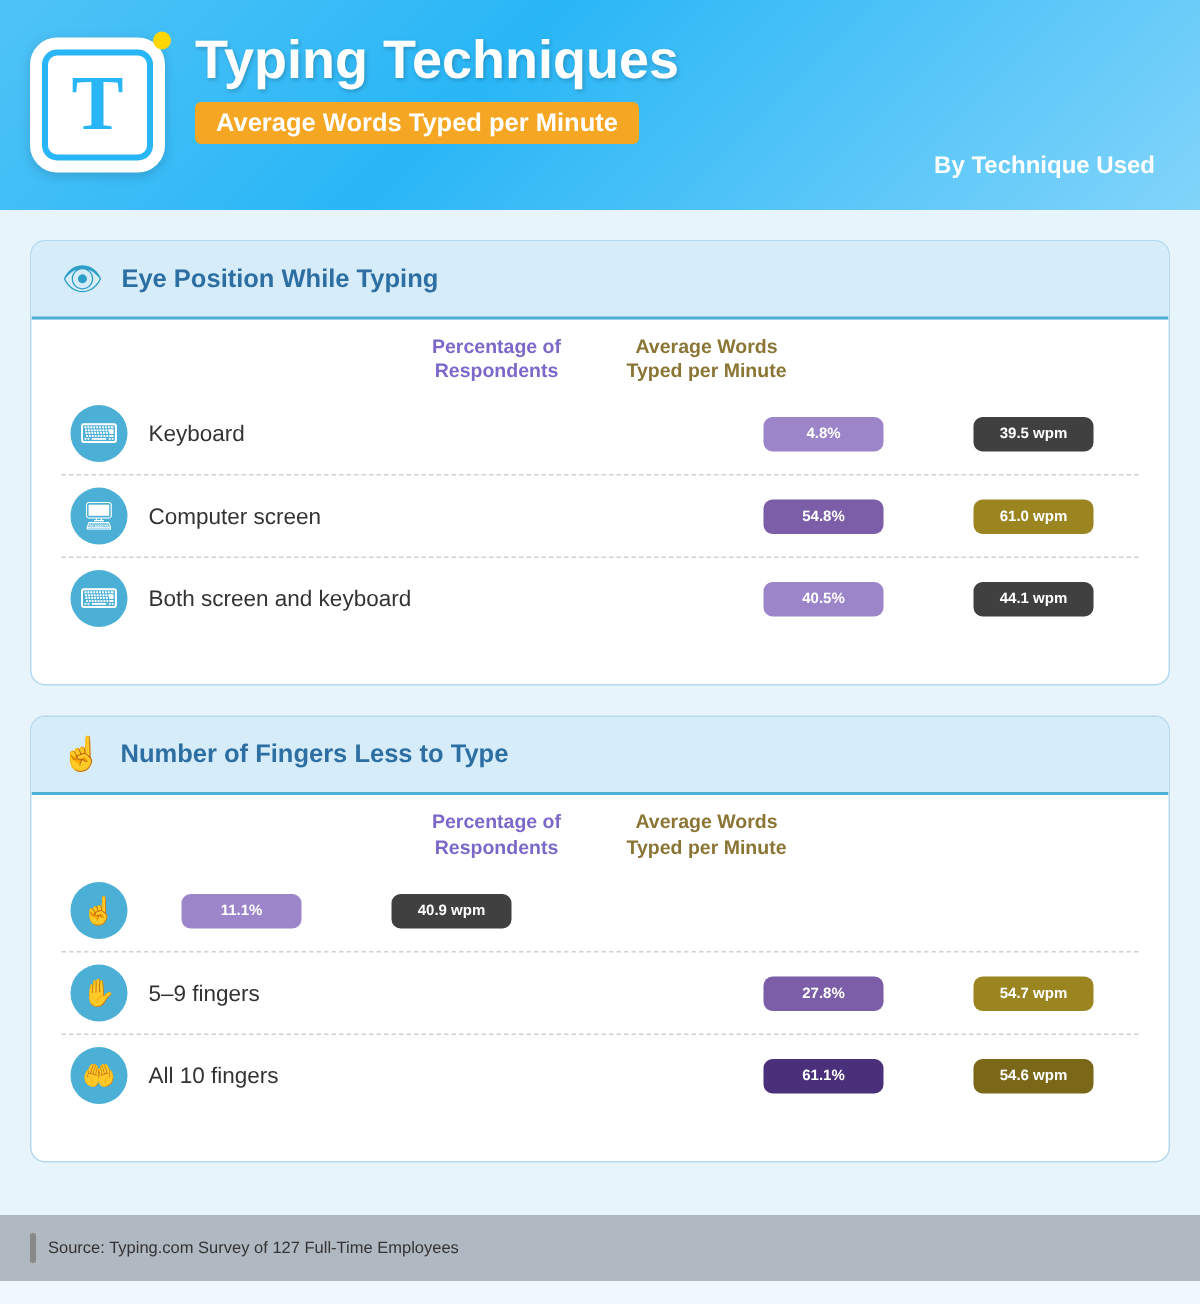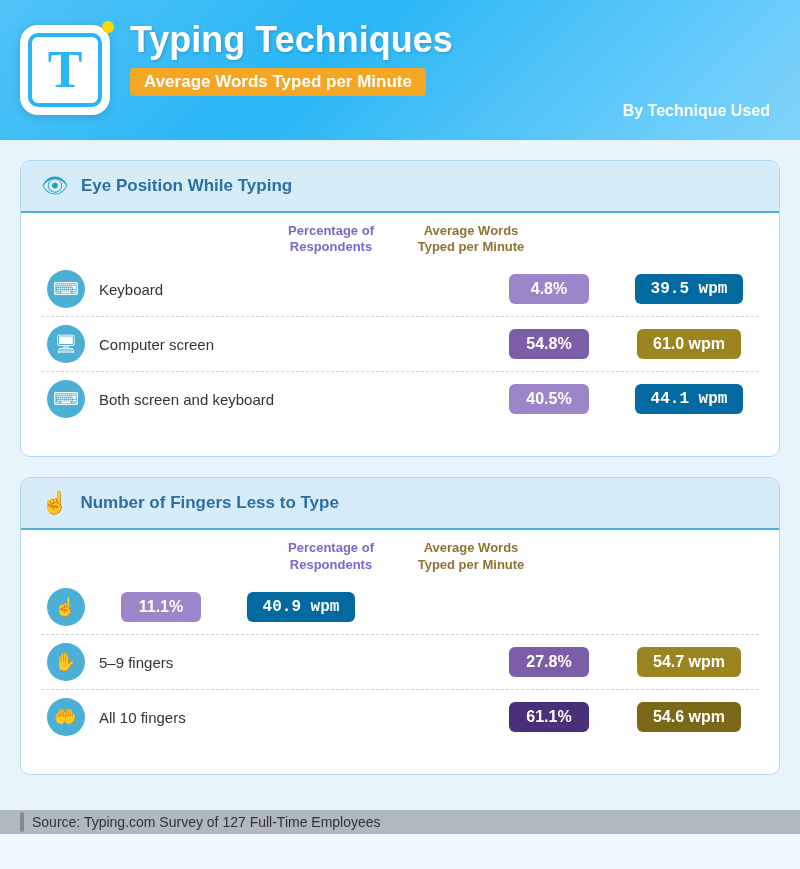--- a/index.html
+++ b/index.html
@@ -169,43 +169,43 @@
       min-width: 160px;
     }
     .badge-pct {
       width: 140px;
       display: flex;
       justify-content: center;
     }
     .badge {
       padding: 6px 16px;
       border-radius: 6px;
-      font-size: 16px;
+      font-size: 10px;
       font-weight: 700;
       color: white;
       min-width: 80px;
       text-align: center;
     }
     .badge-purple-light { background: #9c85c8; }
     .badge-purple-mid   { background: #7b5ea7; }
     .badge-purple-dark  { background: #4a2f7a; }
-    .badge-gold-light   { background: #0369a1; font-family: Liberation Mono, monospace; }
+    .badge-gold-light   { background: #404040; }
     .badge-gold-mid     { background: #9a8520; }
     .badge-gold-dark    { background: #7a6818; }
     .badge-wpm {
       width: 140px;
       display: flex;
       justify-content: center;
     }
 
     
     .footer {
       background: #b0b8c1;
-      padding: 2px 20px;
-      font-size: 14px;
+      padding: 12px 20px;
+      font-size: 11px;
       color: #333;
       display: flex;
       align-items: center;
       gap: 8px;
     }
     .footer-bar {
       width: 4px;
       height: 20px;
       background: #888;
       border-radius: 2px;

